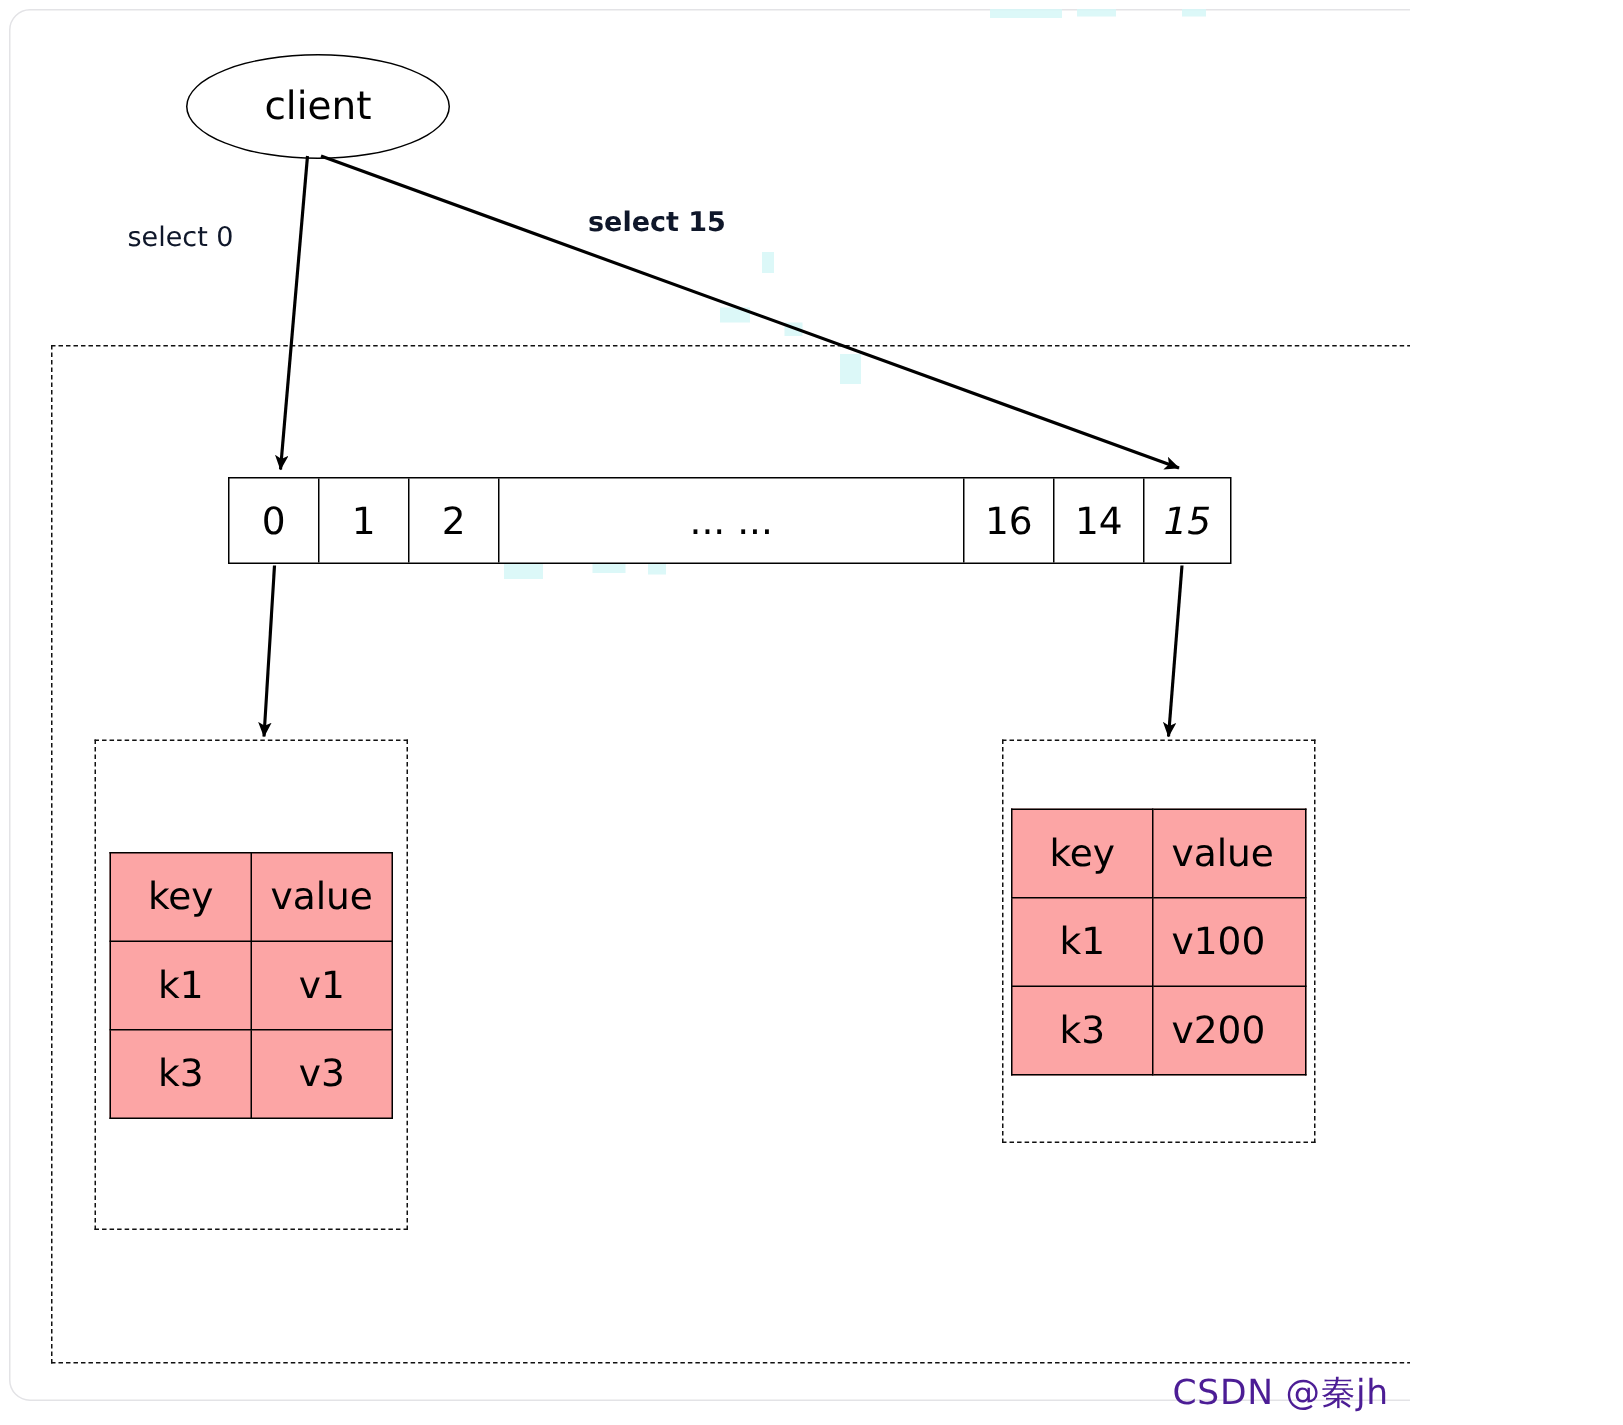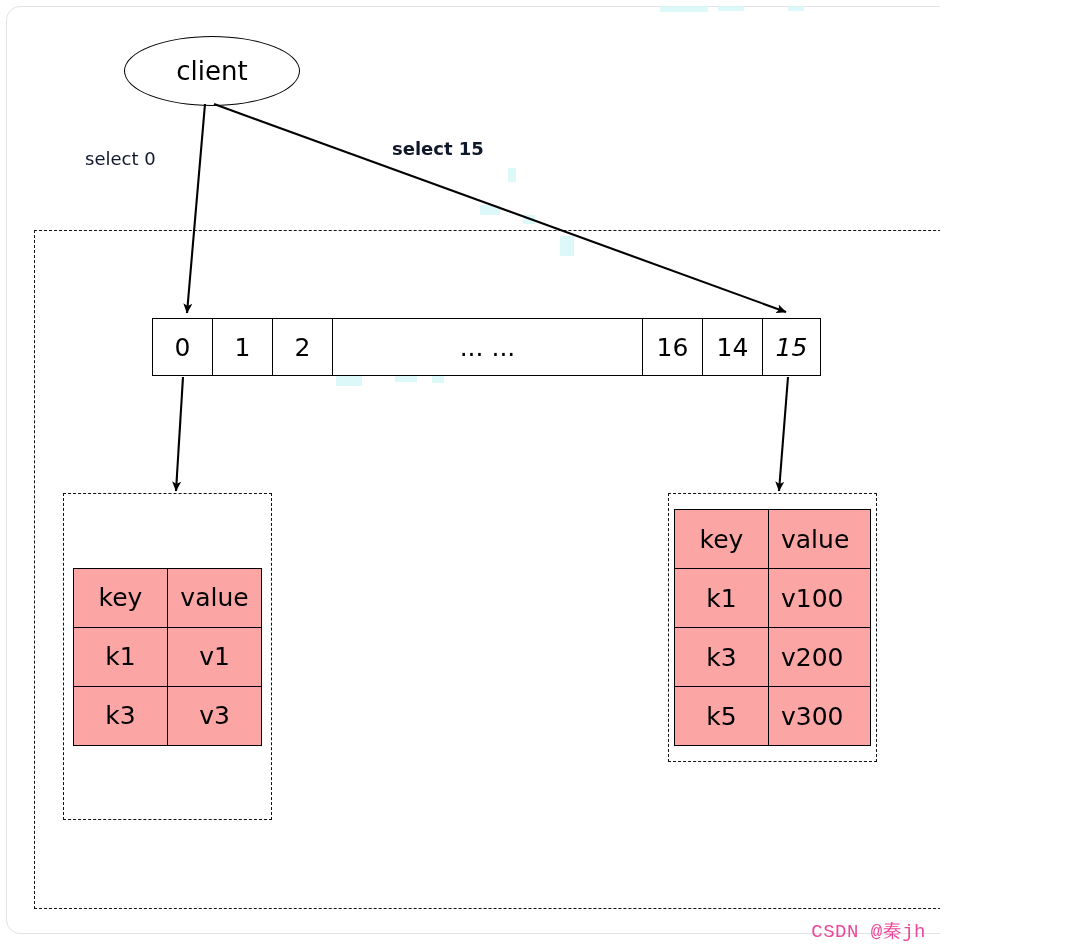--- a/index.html
+++ b/index.html
@@ -127,25 +127,24 @@
     position: absolute;
     left: 0; top: 0;
     width: 1082px;
     height: 950px;
     pointer-events: none;
   }
   .watermark {
     position: absolute;
     right: 14px;
     bottom: 6px;
-    font-size: 19px;
-    color: #ec4899;
+    font-size: 23px;
+    color: #4c1d95;
     letter-spacing: 0.5px;
     white-space: nowrap;
-    font-family: Liberation Mono, monospace;
   }
   
   .speckle {
     position: absolute;
     background: #d6f7f7;
     opacity: 0.85;
   }
 </style>
 </head>
 <body>
@@ -214,24 +213,20 @@
           <td class="col-value">value</td>
         </tr>
         <tr>
           <td class="col-key">k1</td>
           <td class="col-value">v100</td>
         </tr>
         <tr>
           <td class="col-key">k3</td>
           <td class="col-value">v200</td>
         </tr>
-        <tr>
-          <td class="col-key">k5</td>
-          <td class="col-value">v300</td>
-        </tr>
       </tbody>
     </table>
   </div>
 
   <svg class="arrow-layer" viewBox="0 0 1082 950">
     <defs>
       <marker id="arrowhead" markerWidth="11" markerHeight="9" refX="9.5" refY="4.5" orient="auto" markerUnits="userSpaceOnUse">
         <path d="M0,0 L10,4.5 L0,9 L2.4,4.5 Z" fill="#000000"></path>
       </marker>
     </defs>

